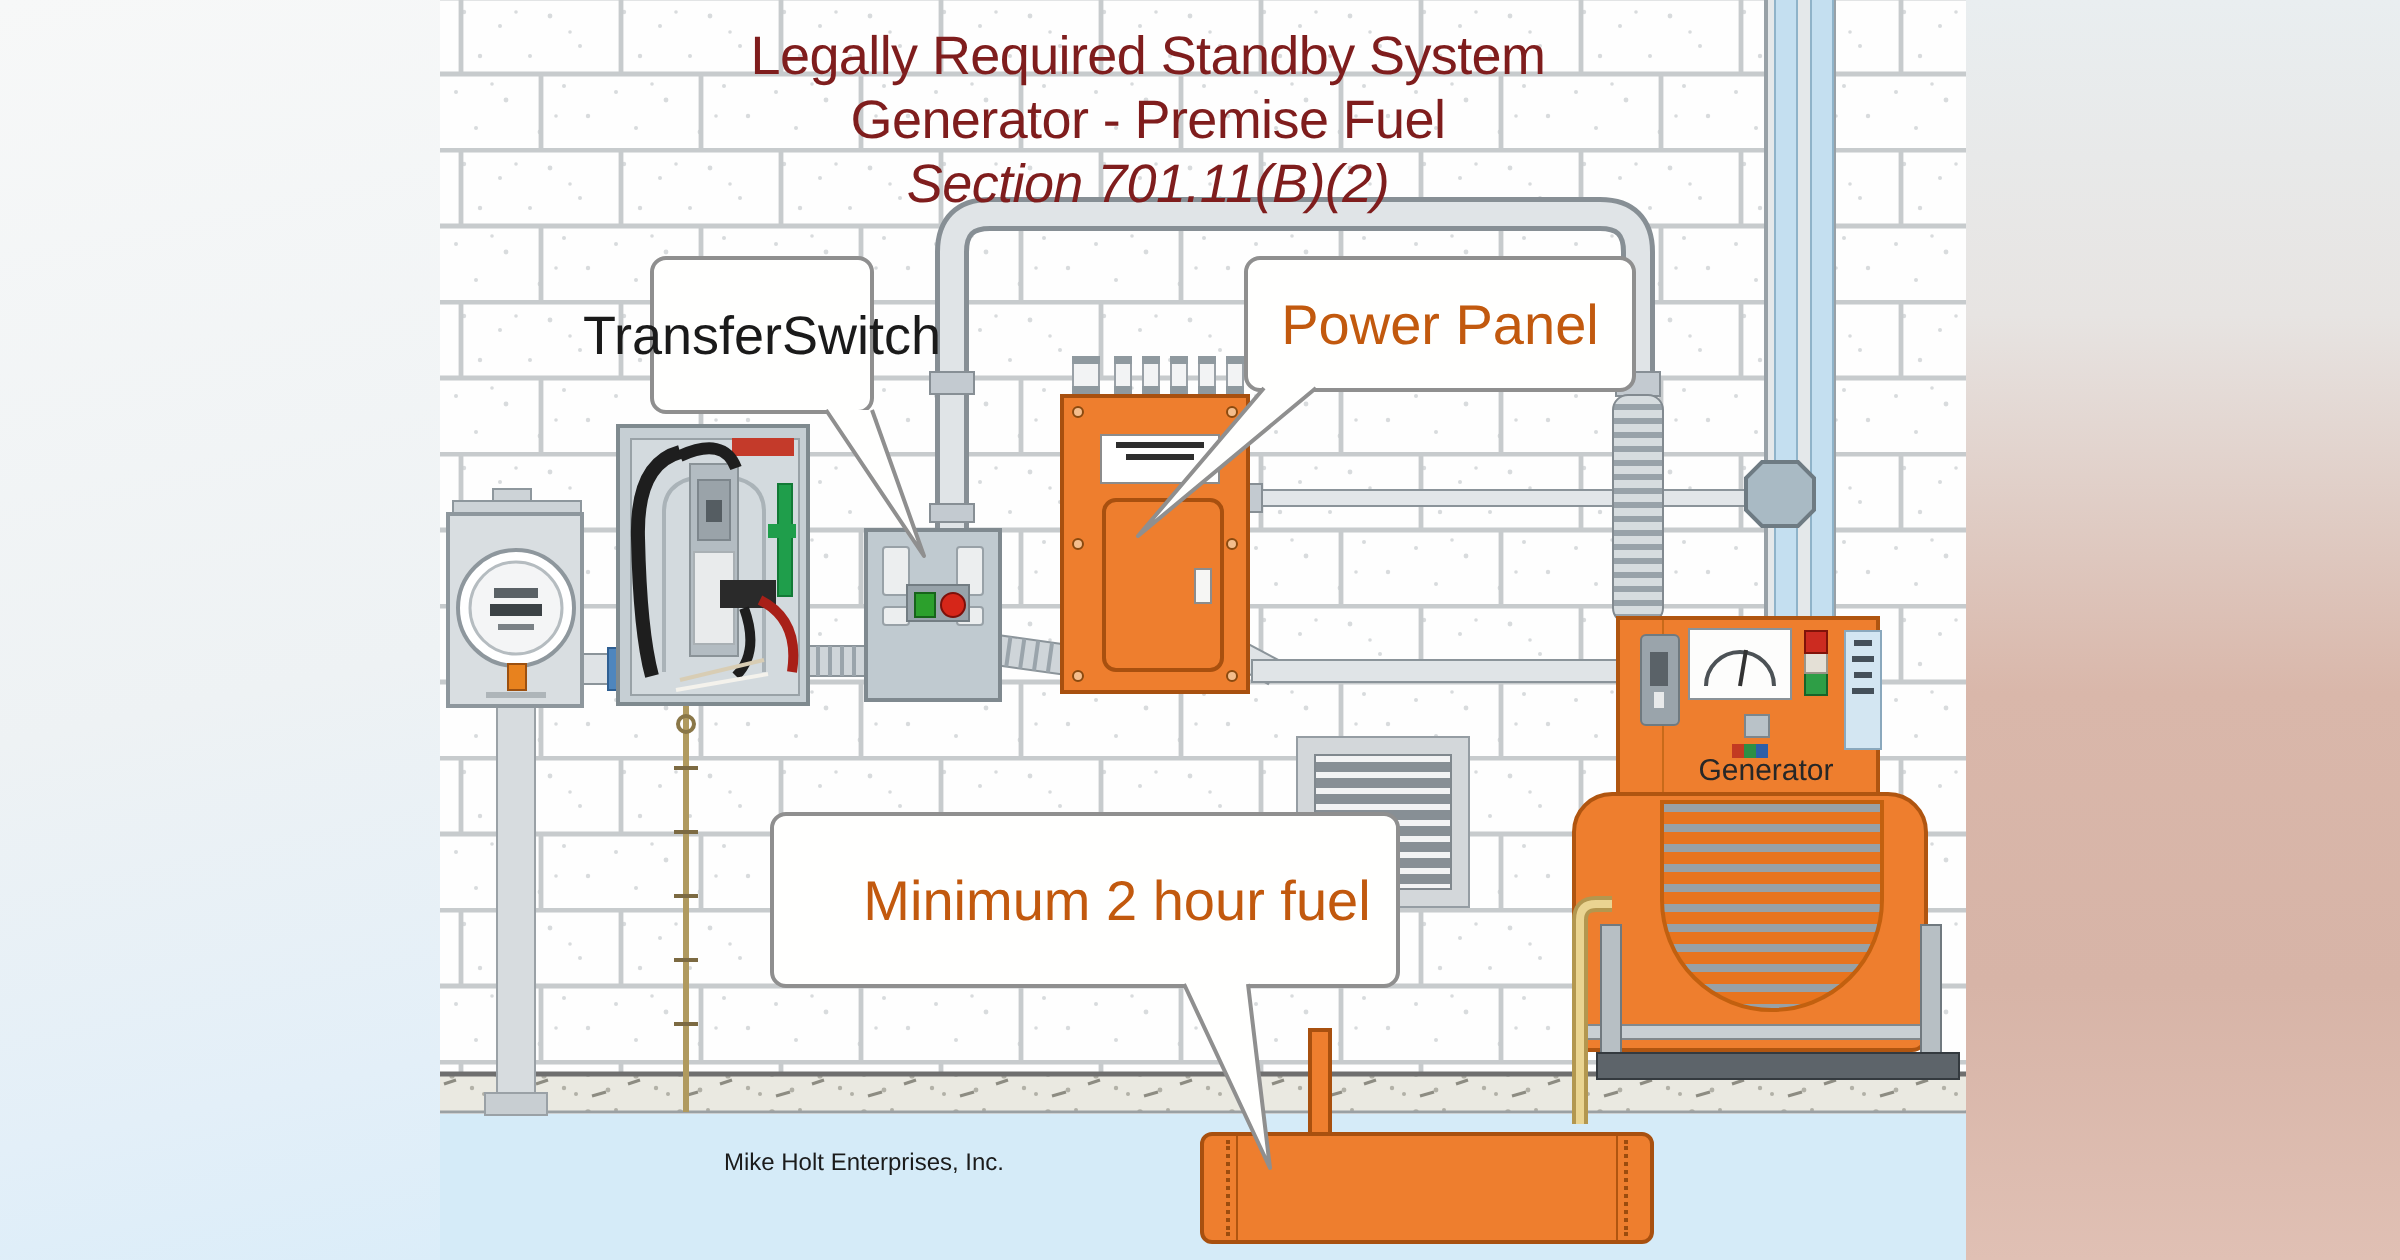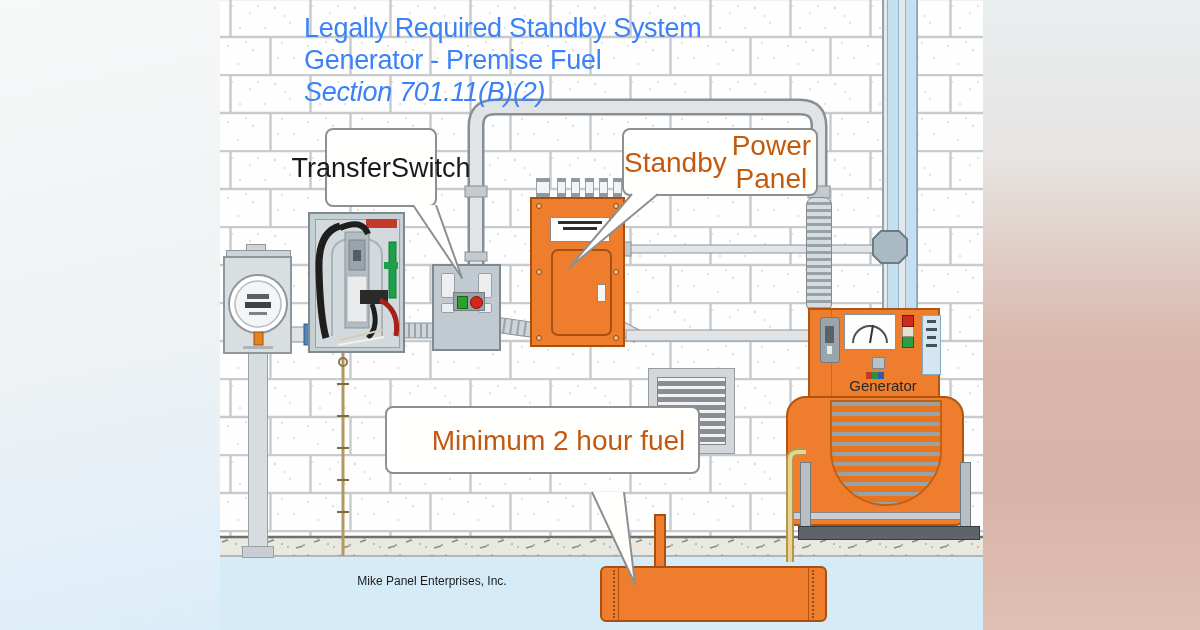--- a/index.html
+++ b/index.html
@@ -19,22 +19,22 @@
   }
   
   #stage{
     position:absolute;left:220px;top:0;width:763px;height:630px;overflow:hidden;
     background:#fff;
   }
   #stage .abs{position:absolute;}
   svg.layer{position:absolute;left:0;top:0;}
   
   .title{
-    left:84px;top:12px;width:540px;text-align:left;
-    color:#3b82f6;font-size:27px;line-height:32px;letter-spacing:-0.3px;
+    left:84px;top:12px;width:540px;text-align:center;
+    color:#7f1d1d;font-size:27px;line-height:32px;letter-spacing:-0.3px;
   }
   .title .it{font-style:italic;}
   .callout{
     background:#fffffe;border:2px solid #8f8f8f;border-radius:8px;
     display:flex;flex-direction:row;align-items:center;justify-content:center;
     text-align:center;z-index:30;
   }
   .callout.black{color:#1a1a1a;font-size:27px;line-height:32px;}
   .callout.orange{color:#c2590e;font-size:28px;line-height:33px;}
   .copyright{
@@ -293,30 +293,29 @@
     <div>Legally Required Standby System</div>
     <div>Generator - Premise Fuel</div>
     <div class="it">Section 701.11(B)(2)</div>
   </div>
 
   <div class="abs callout black" style="left:105px;top:128px;width:112px;height:79px;box-sizing:border-box;">
     <div>Transfer</div>
     <div>Switch</div>
   </div>
   <div class="abs callout orange" style="left:402px;top:128px;width:196px;height:68px;box-sizing:border-box;">
-    <div>Standby</div>
     <div>Power Panel</div>
   </div>
-  <div class="abs callout orange" style="left:165px;top:406px;width:315px;height:68px;box-sizing:border-box;padding-left:32px;">
+  <div class="abs callout orange" style="left:165px;top:406px;width:315px;height:88px;box-sizing:border-box;padding-left:32px;">
     <div>Minimum 2 hour fuel</div>
   </div>
 
   <svg class="layer" width="763" height="630" style="z-index:31;">
     <path d="M 193,205 L 242,278 L 216,205" fill="#fffffe" stroke="#8f8f8f" stroke-width="2" stroke-linejoin="round"></path>
     <path d="M 438,194 L 349,268 L 412,194" fill="#fffffe" stroke="#8f8f8f" stroke-width="2" stroke-linejoin="round"></path>
     <path d="M 372,492 L 415,584 L 404,492" fill="#fffffe" stroke="#8f8f8f" stroke-width="2" stroke-linejoin="round"></path>
   </svg>
 
   <div class="abs copyright">
-    <div>Mike Panel Enterprises, Inc.</div>
+    <div>Mike Holt Enterprises, Inc.</div>
   </div>
 
 </div>
 
 </body></html>

